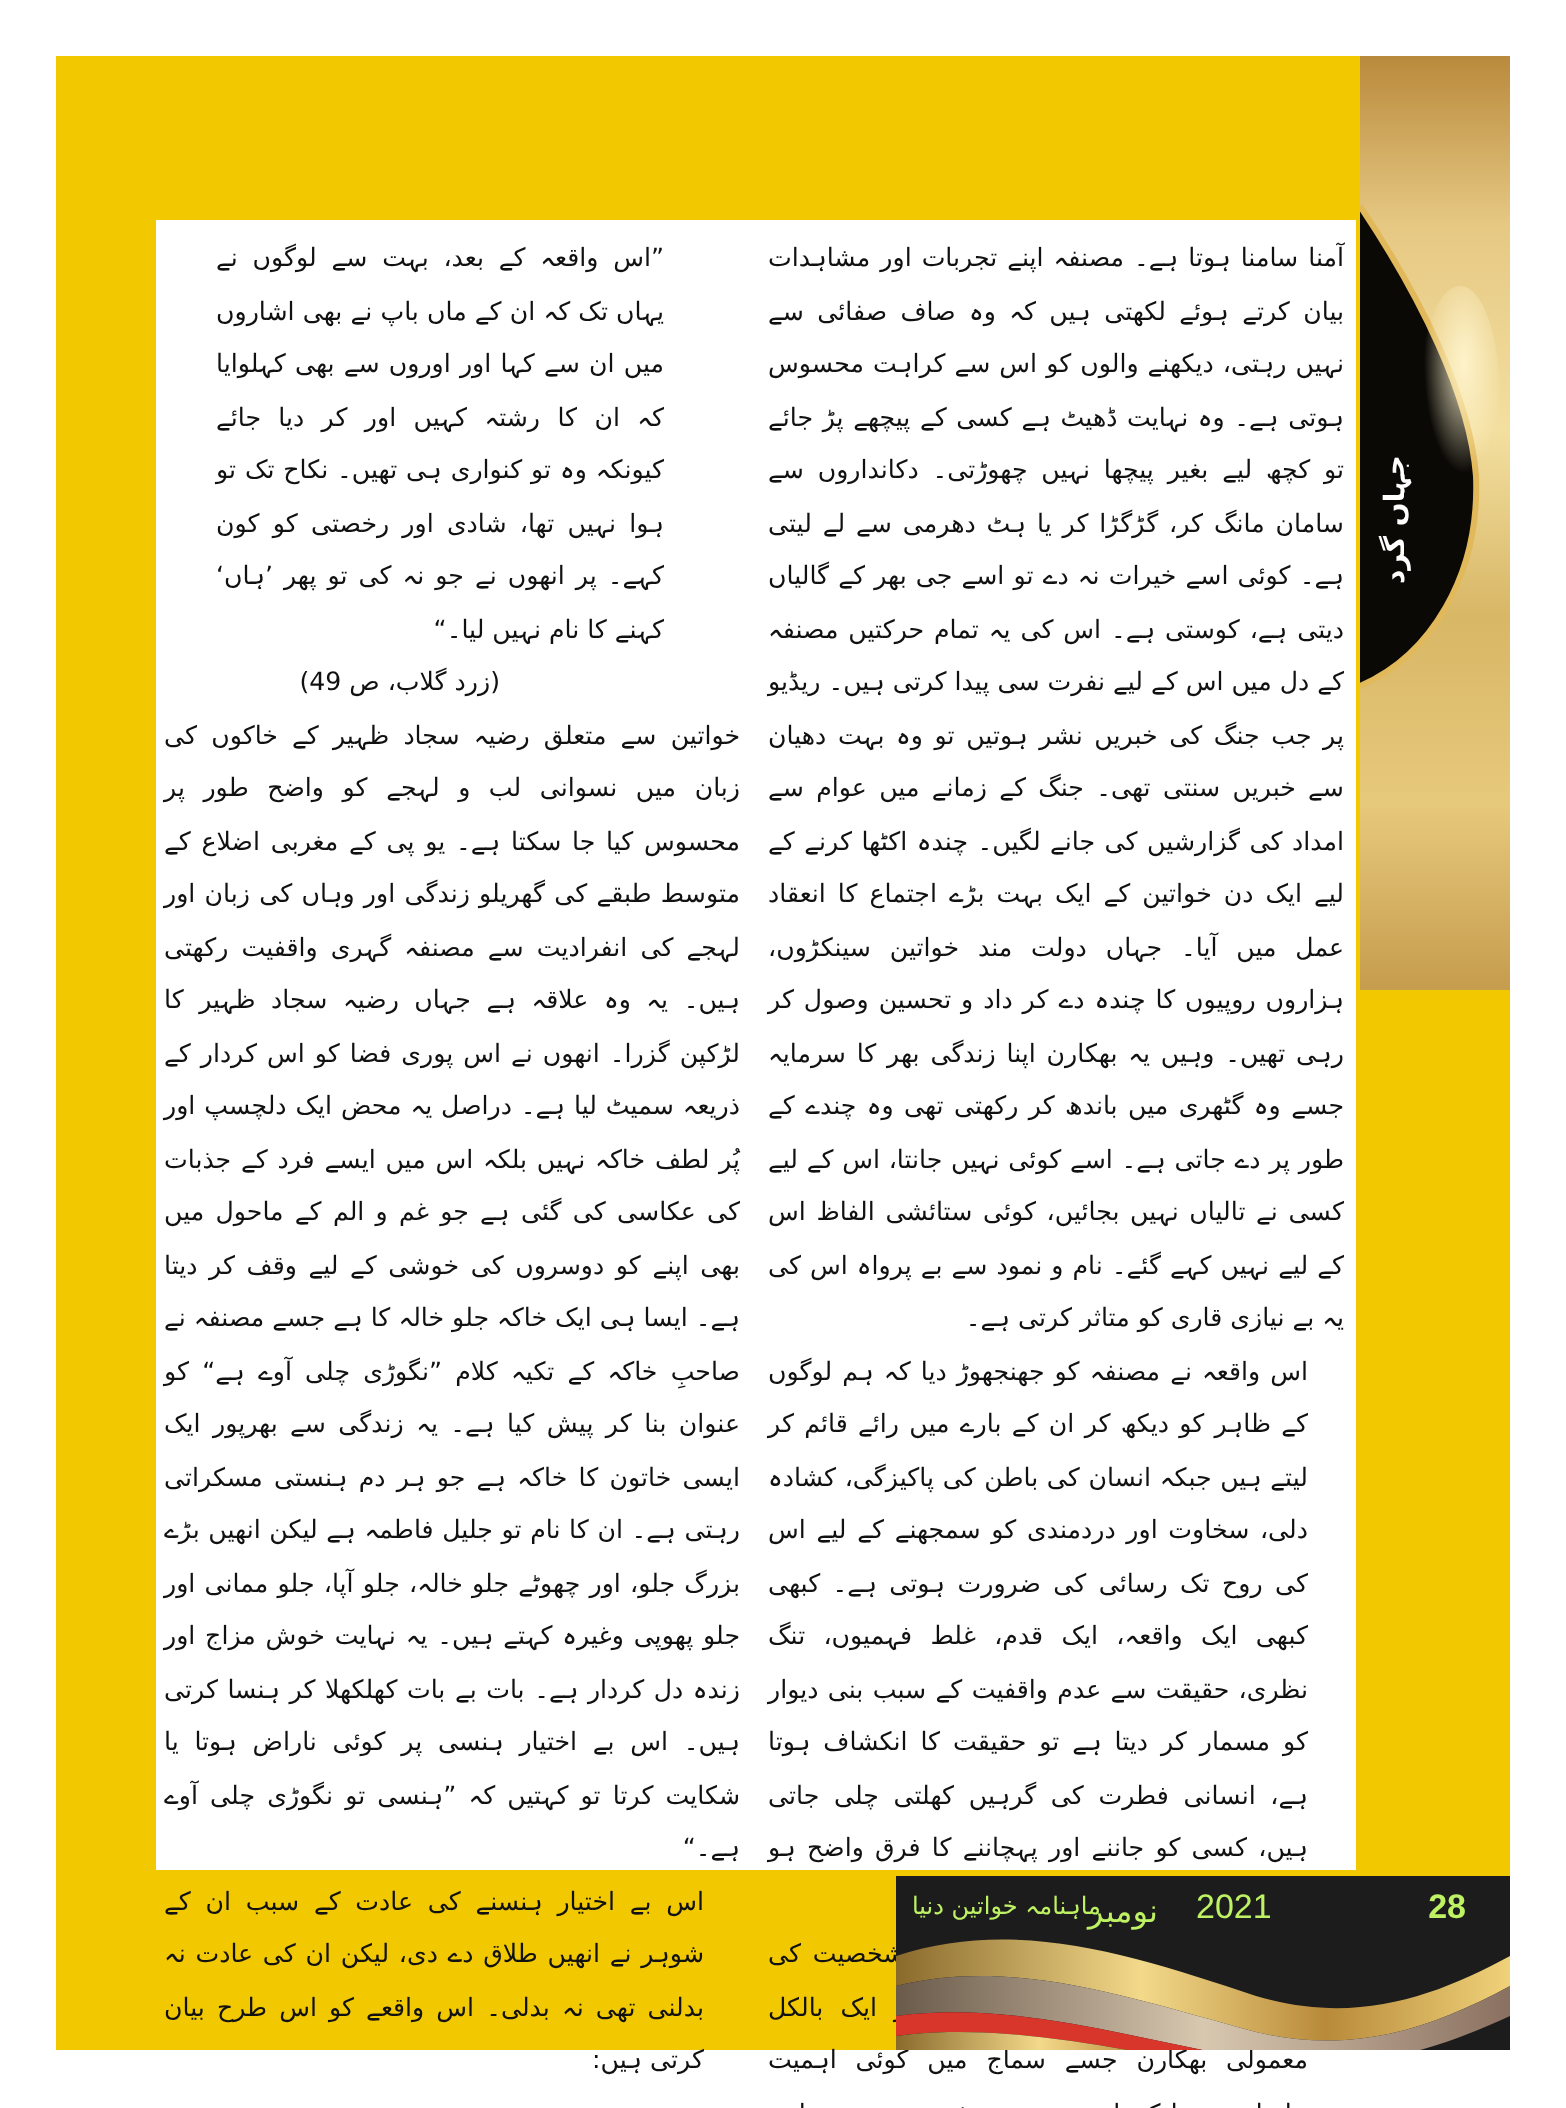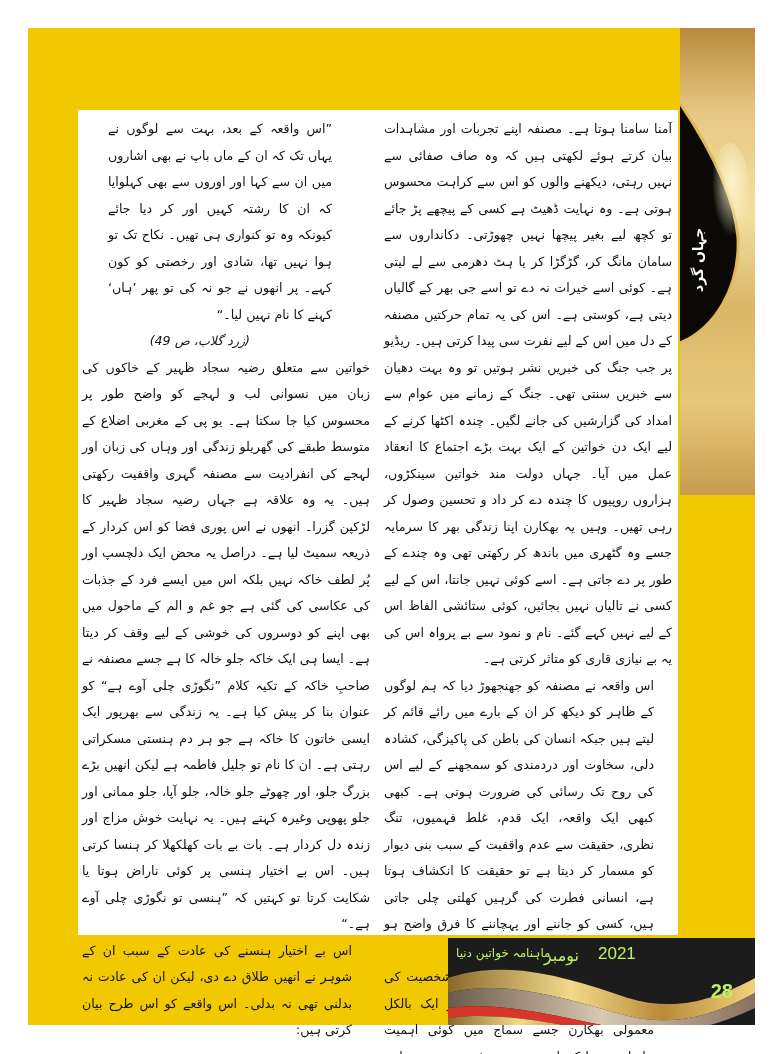--- a/index.html
+++ b/index.html
@@ -11,25 +11,25 @@
   .side-title { position:absolute; left:690px; top:215px; width:40px; height:90px; color:#ffffff; font-size:14px; font-weight:bold;
     writing-mode:vertical-rl; transform:rotate(180deg); text-align:center; letter-spacing:1px; }
   .textbox { position:absolute; left:78px; top:110px; width:600px; height:825px; background:#ffffff; }
   .col { position:absolute; top:6px; direction:rtl; text-align:justify; color:#111; font-family:"DejaVu Sans", sans-serif;
     font-size:12.6px; line-height:26.5px; }
   .col-right { left:306px; width:288px; }
   .col-left { left:4px; width:288px; }
   .col p { margin:0; }
   .indent { padding-right:18px; }
   .quote { padding-right:38px; padding-left:26px; text-align:justify; }
-  .ref { padding-right:120px;font-style:italic; }
+  .ref { padding-right:120px; }
   .footer { position:absolute; left:448px; top:938px; width:307px; height:87px; background:#1c1c1c; overflow:hidden; }
   .footer svg { position:absolute; left:0; top:0; }
   .footer-bar { position:absolute; left:0; top:4px; width:307px; height:26px; display:flex; align-items:center; color:#bef264; }
-  .f-page { position:absolute; right:22px; top:2px; font-family:"Liberation Sans", sans-serif; font-weight:bold; font-size:20px;margin-top:36px; }
+  .f-page { position:absolute; right:22px; top:2px; font-family:"Liberation Sans", sans-serif; font-weight:bold; font-size:17px; }
   .f-year { position:absolute; left:150px; top:2px; font-family:"Liberation Sans", sans-serif; font-weight:normal; font-size:17px; }
   .f-month { position:absolute; left:96px; top:4px; font-size:16px; direction:rtl; }
   .f-mag { position:absolute; left:8px; top:4px; font-size:12px; direction:rtl; }
 </style>
 </head>
 <body>
 
 <div class="page"></div>
 
 <div class="side-strip">

